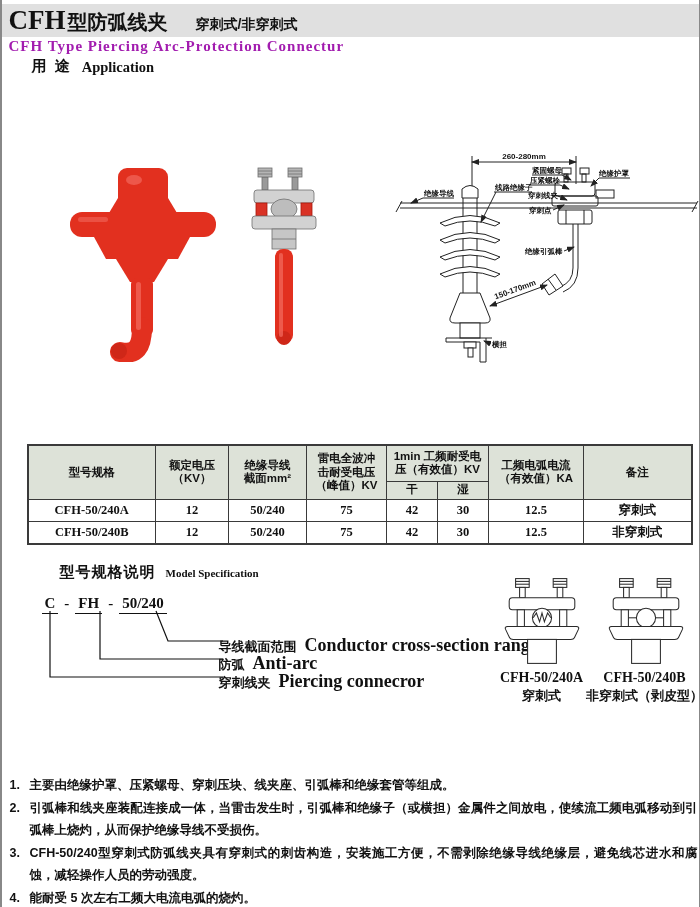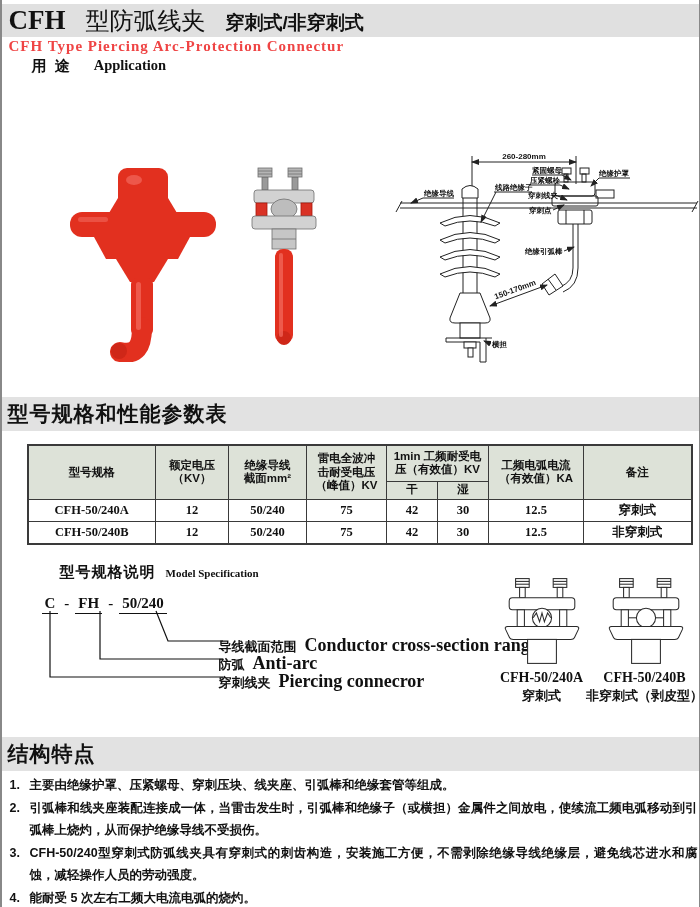--- a/index.html
+++ b/index.html
@@ -5,27 +5,27 @@
   html,body{margin:0;padding:0;background:#888;}
   .page{
     position:relative;width:697px;height:907px;margin:0 auto;background:#ffffff;
     font-family:"Liberation Sans","DejaVu Sans",sans-serif;color:#111;overflow:hidden;
   }
 
   
   .title-bar{position:absolute;top:4px;left:0;width:700px;height:33px;background:#e0e0e0;
     display:flex;align-items:baseline;padding:0 0 0 7px;box-sizing:border-box;}
   .title-code{font-family:"Liberation Serif","DejaVu Serif",serif;font-weight:bold;font-size:27px;line-height:33px;}
-  .title-name{font-weight:normal;font-size:24px;margin-left:20px;}
-  .title-sub{font-weight:bold;font-size:19px;margin-left:20px;}
+  .title-name{font-weight:bold;font-size:20px;margin-left:2px;}
+  .title-sub{font-weight:bold;font-size:14px;margin-left:28px;}
   .title-en{position:absolute;top:38px;left:7px;font-family:"Liberation Serif","DejaVu Serif",serif;
-    font-weight:bold;font-size:15px;color:#ef4444;letter-spacing:1px;}
-
-  
-  .app-head{position:absolute;top:57px;left:30px;display:flex;align-items:flex-start;gap:12px;}
+    font-weight:bold;font-size:15px;color:#a21caf;letter-spacing:1px;}
+
+  
+  .app-head{position:absolute;top:57px;left:30px;display:flex;align-items:flex-end;}
   .app-head .cn{font-weight:bold;font-size:15px;letter-spacing:2px;}
   .app-head .en{font-family:"Liberation Serif","DejaVu Serif",serif;font-weight:bold;font-size:14.5px;margin-left:10px;}
   .app-body{position:absolute;top:77px;left:8px;width:686px;font-size:12.5px;font-weight:bold;
     line-height:19.5px;text-align:justify;text-indent:2em;margin:0;}
 
   
   .figures{position:absolute;top:146px;left:0;width:700px;height:252px;}
   .prodA{position:absolute;left:62px;top:16px;}
   .prodB{position:absolute;left:247px;top:20px;}
   .diagram{position:absolute;left:390px;top:0;}
@@ -222,21 +222,20 @@
       <text x="140" y="27">紧固螺母</text>
       <text x="138" y="37">压紧螺栓</text>
       <text x="136" y="52">穿刺线夹</text>
       <text x="207" y="30">绝缘护罩</text>
       <text x="137" y="67">穿刺点</text>
       <text x="133" y="108">绝缘引弧棒</text>
       <text x="100" y="201">横担</text>
     </svg>
   </div>
 
-  <div class="section-bar bar1">型号规格和性能参数表</div>
 
   <table class="spec-table">
     <colgroup>
       <col class="c-model">
         <col class="c-volt">
         <col class="c-sect">
         <col class="c-imp">
       <col class="c-dry">
         <col class="c-wet">
         <col class="c-arc">
@@ -369,21 +368,20 @@
       <path d="M7,63 H93 Q97,63 95.5,66.5 L90.5,77 Q89.5,79 86,79 H14 Q10.5,79 9.5,77 L4.5,66.5 Q3,63 7,63 Z"></path>
       <rect x="32" y="79" width="36" height="30"></rect>
     </g>
   </svg>
 
   <div class="cap capA1"><span class="l1">CFH-50/240A</span></div>
   <div class="cap capA2"><span class="l2">穿刺式</span></div>
   <div class="cap capB1"><span class="l1">CFH-50/240B</span></div>
   <div class="cap capB2"><span class="l2">非穿刺式（剥皮型）</span></div>
 
-  <div class="section-bar bar2">结构特点</div>
 
   <div class="features">
     <div class="feat-item">
       <span class="no">1.</span>
       <span class="tx">主要由绝缘护罩、压紧螺母、穿刺压块、线夹座、引弧棒和绝缘套管等组成。</span>
     </div>
     <div class="feat-item">
       <span class="no">2.</span>
       <span class="tx">引弧棒和线夹座装配连接成一体，当雷击发生时，引弧棒和绝缘子（或横担）金属件之间放电，使续流工频电弧移动到引弧棒上烧灼，从而保护绝缘导线不受损伤。</span>
     </div>

